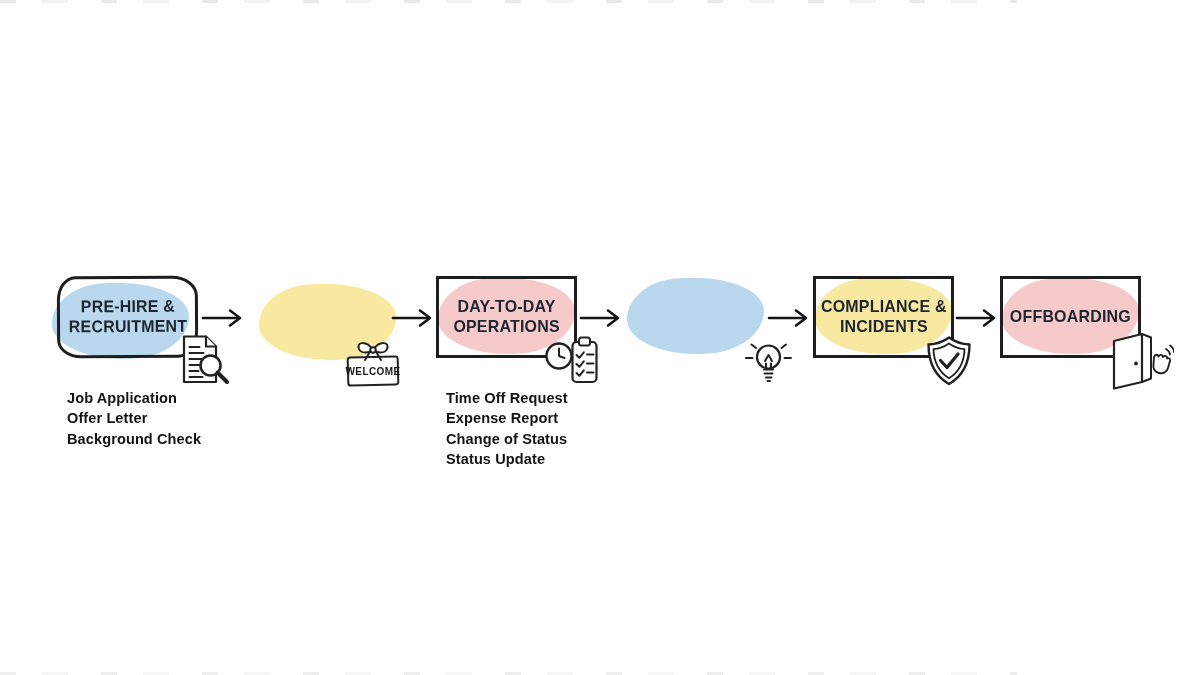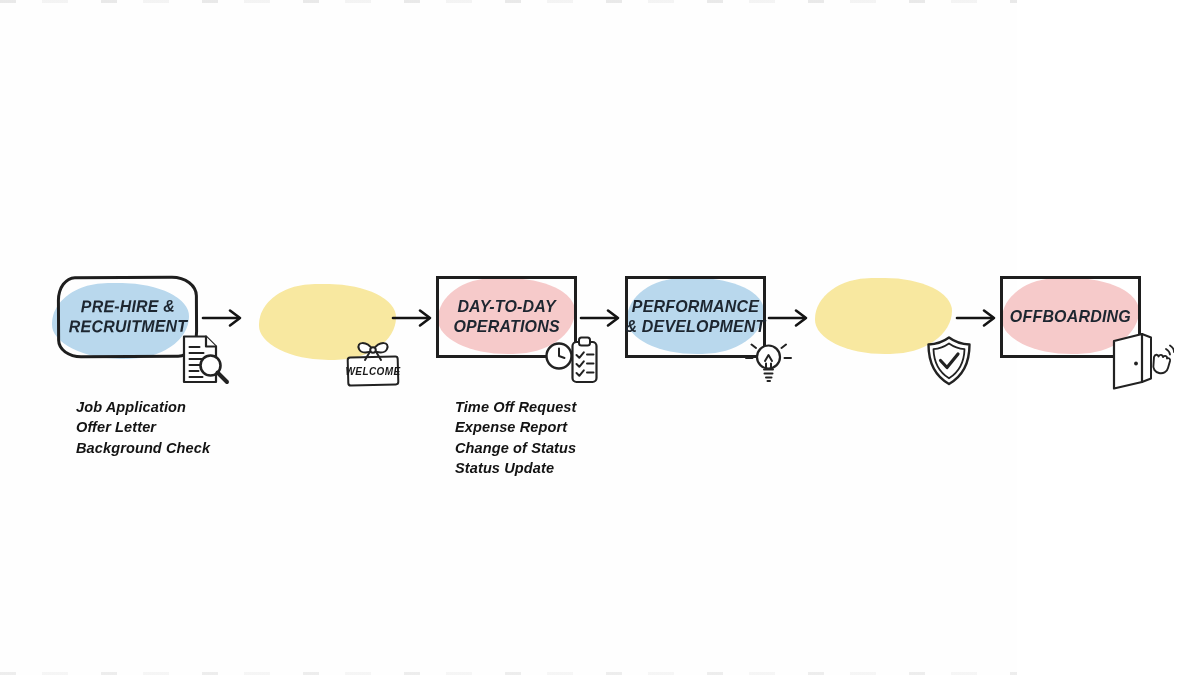--- a/index.html
+++ b/index.html
@@ -1,36 +1,36 @@
 <!DOCTYPE html>
 <html><head>
 <meta charset="utf-8">
 <style>
   html,body{margin:0;padding:0;background:#ffffff;}
   body{width:1200px;height:675px;overflow:hidden;font-family:"Liberation Sans",sans-serif;}
-  .canvas{position:relative;width:1017px;height:675px;background:#fefefe;font-style:italic;}
+  .canvas{position:relative;width:1017px;height:675px;background:#fefefe;}
 
   
   .edge-noise{position:absolute;left:0;width:100%;height:3px;
     background:repeating-linear-gradient(90deg,rgba(50,50,50,.10) 0 16px,transparent 16px 42px,rgba(50,50,50,.05) 42px 68px,transparent 68px 101px);}
   .edge-noise.top{top:0;}
   .edge-noise.bottom{bottom:0;opacity:.8;}
 
   .stage{position:absolute;top:270px;width:200px;height:210px;}
   .blob{position:absolute;left:2px;top:8px;width:137px;height:76px;
     border-radius:42% 50% 46% 52% / 55% 44% 58% 46%;}
   .frame{position:absolute;left:0;top:6px;width:141px;height:82px;
     border:3px solid #1e1e1e;background:transparent;
     display:flex;flex-direction:column;align-items:center;justify-content:center;
     box-sizing:border-box;}
   .title{font-weight:700;font-size:17px;line-height:20px;letter-spacing:.2px;
     color:#1d2630;text-align:center;white-space:nowrap;transform:scaleX(.94);}
   .icon{position:absolute;}
   .icon svg{display:block;}
-  .form-list{position:absolute;left:6px;top:114px;margin:13px;padding:0;list-style:none;}
+  .form-list{position:absolute;left:6px;top:114px;margin:4px;padding:0;list-style:none;}
   .form-list li{font-size:15px;font-weight:700;line-height:20.4px;color:#131313;
     white-space:nowrap;letter-spacing:.1px;transform:scaleX(.97);transform-origin:left;}
 
   
   .stage:nth-of-type(1) .frame{border-radius:20px 24px 18px 26px / 26px 18px 24px 20px;transform:rotate(-.5deg);}
   .stage:nth-of-type(1) .blob{transform:translate(11px,4px) rotate(.6deg);}
   .stage:nth-of-type(2) .frame{border-radius:24px 18px 26px 20px / 20px 26px 18px 24px;transform:rotate(.4deg);}
   .stage:nth-of-type(2) .blob{transform:translate(-3px,7px) rotate(-.5deg);}
   .stage:nth-of-type(3) .frame{border-radius:18px 26px 20px 24px / 24px 20px 26px 18px;transform:rotate(-.3deg);}
   .stage:nth-of-type(3) .blob{transform:translate(-7px,5px) rotate(.5deg);}
@@ -131,46 +131,46 @@
 
   <div class="arrow" style="left:578px">
     <svg width="48" height="24" viewBox="0 0 48 24" fill="none" stroke="#141414" stroke-width="2.6" stroke-linecap="round" stroke-linejoin="round">
       <path d="M3,12 H38"></path>
         <path d="M30,4.5 L40,12 L30,19.5"></path>
     </svg>
   </div>
 
   <div class="stage" style="left:625px">
     <div class="blob" style="background: rgb(185, 216, 237);"></div>
-    <div class="frame">
-      <div class="title">
-        <span>PERFORMANCE</span><br>
-        <span>&amp; DEVELOPMENT</span>
-      </div>
-    </div>
     <div class="icon" style="left:117px;top:62px">
       <svg width="54" height="56" viewBox="0 0 54 56" fill="none" stroke="#222" stroke-width="2" stroke-linecap="round" stroke-linejoin="round">
         <path d="M4,26 h6.5 M42.5,26 h6.5 M9.5,12.5 l4.5,3.5 M44,12.5 l-4.5,3.5"></path>
         <circle cx="26.5" cy="25" r="11.5" fill="#fff" stroke-width="2.2"></circle>
         <path d="M23,29 l3.5,-6 l3.5,6"></path>
         <path d="M24,31.5 v4 M29,31.5 v4"></path>
         <path d="M22,37.5 h9 M22.5,41.5 h8 M24,45.5 h5.5 M25.5,49 h2.5"></path>
       </svg>
     </div>
   </div>
 
   <div class="arrow" style="left:766px">
     <svg width="48" height="24" viewBox="0 0 48 24" fill="none" stroke="#141414" stroke-width="2.6" stroke-linecap="round" stroke-linejoin="round">
       <path d="M3,12 H38"></path>
         <path d="M30,4.5 L40,12 L30,19.5"></path>
     </svg>
   </div>
 
   <div class="stage" style="left:813px">
     <div class="blob" style="background: rgb(248, 232, 160);"></div>
+    <div class="frame">
+      <div class="title">
+        <span>COMPLIANCE &amp;</span><br>
+        <span>INCIDENTS</span>
+      </div>
+    </div>
     <div class="icon" style="left:109px;top:64px">
       <svg width="54" height="54" viewBox="0 0 54 54" fill="none" stroke="#222" stroke-width="2.4" stroke-linecap="round" stroke-linejoin="round">
         <path d="M27,3.5 C21,8 13.5,10.2 6.5,10.5 C6.5,25 10.5,40.5 27,50 C43.5,40.5 47.5,25 47.5,10.5 C40.5,10.2 33,8 27,3.5 Z" fill="#fff"></path>
         <path d="M27,9.5 C22,13 16,14.8 11.5,15.2 C11.8,26 15.5,37 27,44.3 C38.5,37 42.2,26 42.5,15.2 C38,14.8 32,13 27,9.5 Z" stroke-width="1.8"></path>
         <path d="M18.5,26.5 l6.5,7 l11,-13.5" stroke-width="3.2"></path>
       </svg>
     </div>
   </div>
 
   <div class="arrow" style="left:954px">

